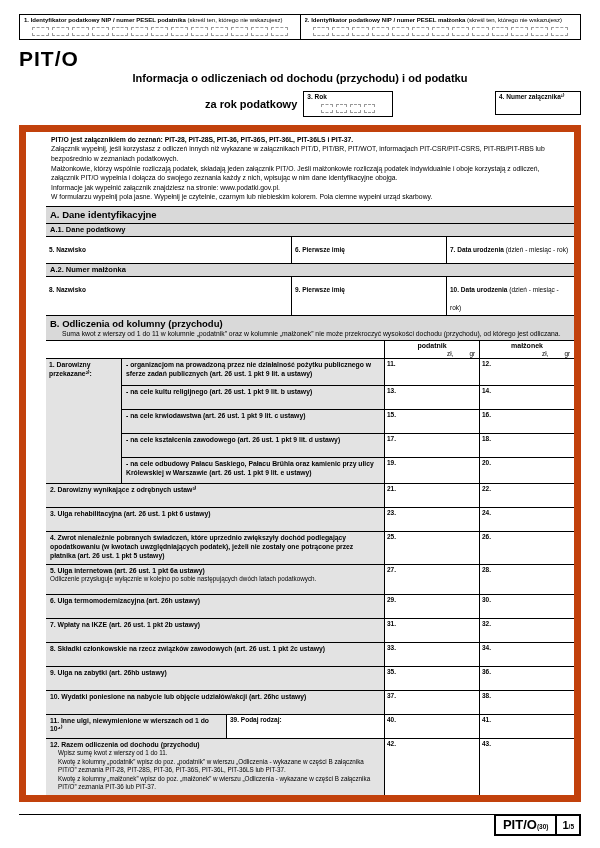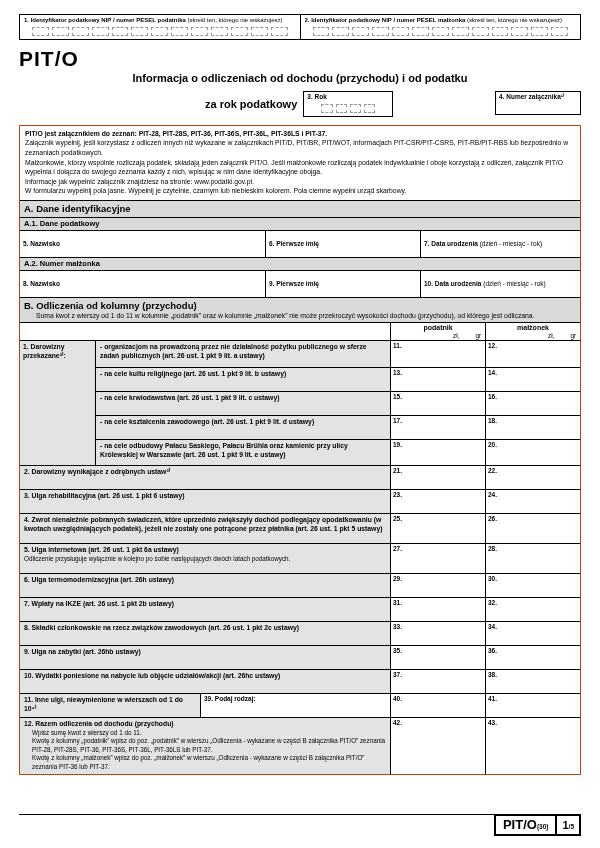--- a/index.html
+++ b/index.html
@@ -21,21 +21,21 @@
   .form-title { text-align:center; font-size:11px; font-weight:bold; margin-top:1px; }
   .year-row { display:flex; align-items:center; margin-top:7px; }
   .za-rok { margin-left:186px; font-size:11px; }
   .small-box { border:1px solid #000; min-height:24px; padding:1px 3px 3px; background:#fff; }
   .year-box { width:90px; margin-left:6px; }
   .year-box .comb { padding:0 14px; margin-top:2px; }
   .attach-box { width:86px; margin-left:auto; align-self:flex-start; }
   .box-label { font-size:6.5px; line-height:1.3; }
 
   
-  .form-body { border:1px solid #c2410c; margin-top:8px; }
+  .form-body { border:7px solid #c2410c; margin-top:8px;padding-left:20px; }
   .info { padding:3px 5px 4px; font-size:6.8px; line-height:1.42; border-bottom:1px solid #000; background:#fff; }
 
   .sec-head { background:#d9d9d9; border-bottom:1px solid #000; font-size:9.5px; font-weight:bold; padding:2px 4px 3px; }
   .subsec-head { background:#d9d9d9; border-bottom:1px solid #000; font-size:7.5px; font-weight:bold; padding:1px 4px 2px; }
   .fields-row { display:flex; border-bottom:1px solid #000; }
   .f-cell { min-height:26px; padding:1px 3px; background:#fff; border-left:1px solid #000; }
   .f-cell:first-child { border-left:none; }
   .f-cell .lbl { font-size:6.5px; }
   .fw1 { width:245px; } .fw2 { width:155px; } .fw3 { flex:1; }
 

